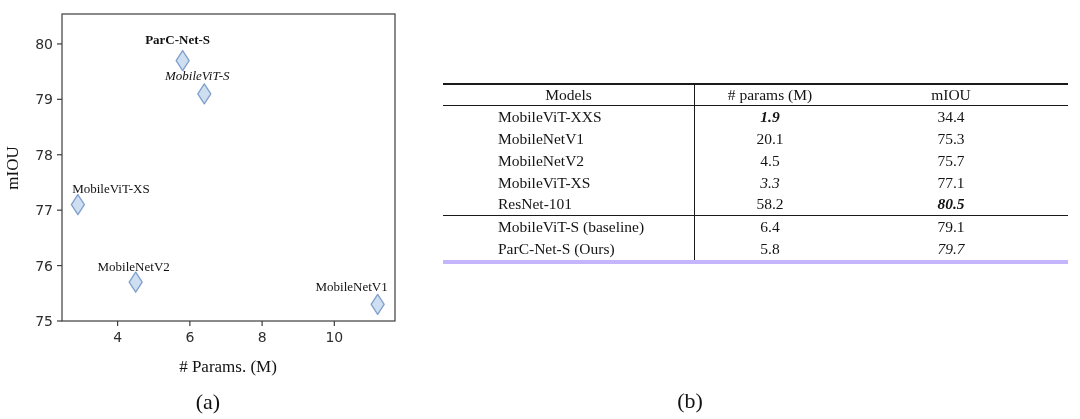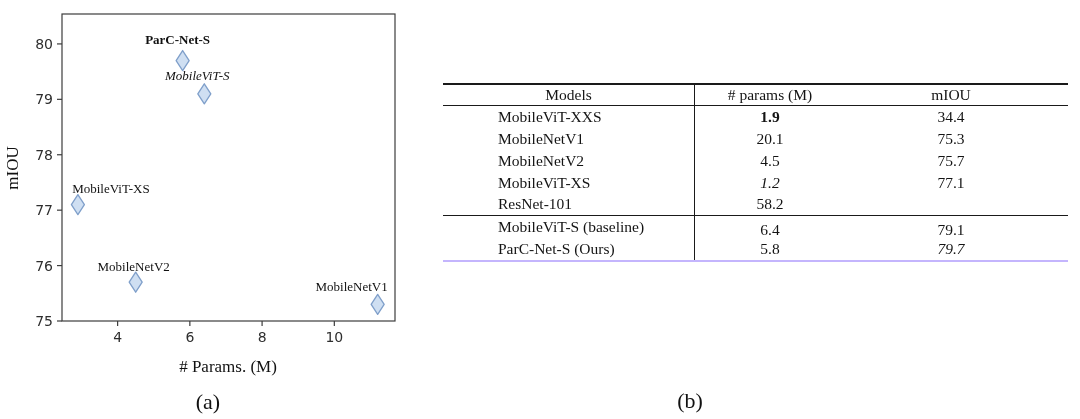--- a/index.html
+++ b/index.html
@@ -26,33 +26,33 @@
   .pt-label.i { font-style:italic; }
   .caption {
     position:absolute; font-size:22px; color:#111111;
     font-family:"Liberation Serif", serif;
   }
   #caption-a { left:168px; top:389px; width:80px; text-align:center; }
   #caption-b { left:610px; top:388px; width:160px; text-align:center; }
   
   #results-table {
     position:absolute; left:443px; top:83px; right:12px;
-    border-top:2px solid #1a1a1a; border-bottom:2px solid #c4b5fd;
+    border-top:2px solid #1a1a1a; border-bottom:4px solid #c4b5fd;
     font-size:15.5px; line-height:1;
   }
   .trow { display:flex; align-items:center; height:21.8px; }
   .trow.head { height:20px; border-bottom:1.5px solid #1a1a1a; font-size:15.5px; }
-  .trow.sep { border-top:1.5px solid #1a1a1a;align-items:flex-end; }
+  .trow.sep { border-top:1.5px solid #1a1a1a; }
   .c1 { width:252px; box-sizing:border-box; border-right:1.5px solid #1a1a1a;
         align-self:stretch; display:flex; align-items:center; }
   .c2 { width:150px; text-align:center; }
   .c3 { width:212px; text-align:center; }
   .head .c1 { justify-content:center; }
   .trow:not(.head) .c1 { padding-left:55px; }
-  .bold { font-weight:bold; }
+  .bold { font-weight:bold;font-style:italic; }
   .ital { font-style:italic; }
 </style>
 </head>
 <body>
 
 <div id="panel-a">
   <svg id="scatter-svg" width="430" height="419" viewBox="0 0 430 419">
       <rect x="62" y="14" width="333" height="307" class="spine"></rect>
       <line x1="117.62039045553146" y1="321" x2="117.62039045553146" y2="326" class="tick-line"></line>
       <text x="117.62039045553146" y="342" text-anchor="middle" class="tick-label">4</text>
@@ -107,26 +107,27 @@
         <div class="c2">20.1</div>
         <div class="c3">75.3</div>
       </div>
       <div class="trow">
         <div class="c1">MobileNetV2</div>
         <div class="c2">4.5</div>
         <div class="c3">75.7</div>
       </div>
       <div class="trow">
         <div class="c1">MobileViT-XS</div>
-        <div class="c2 ital">1.2</div>
+        <div class="c2 ital">3.3</div>
         <div class="c3">77.1</div>
       </div>
       <div class="trow">
         <div class="c1">ResNet-101</div>
         <div class="c2">58.2</div>
+        <div class="c3 bold">80.5</div>
       </div>
       <div class="trow sep">
         <div class="c1">MobileViT-S (baseline)</div>
         <div class="c2">6.4</div>
         <div class="c3">79.1</div>
       </div>
       <div class="trow">
         <div class="c1">ParC-Net-S (Ours)</div>
         <div class="c2">5.8</div>
         <div class="c3 ital">79.7</div>

